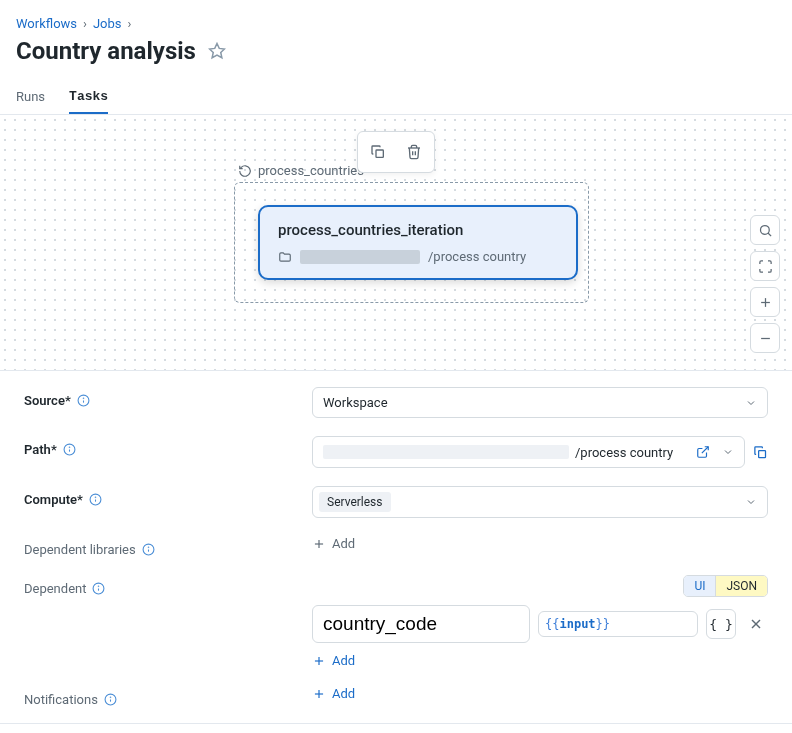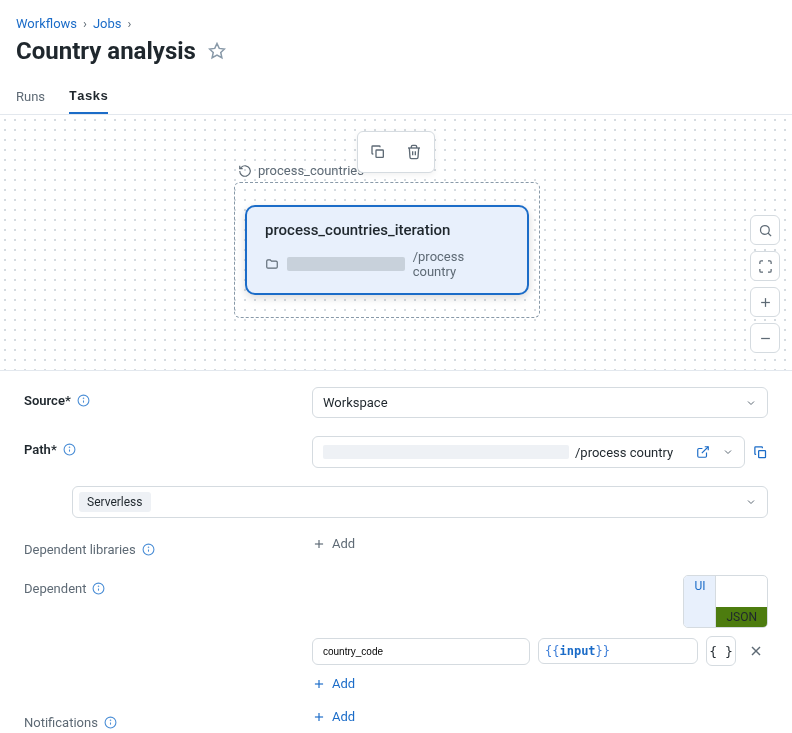--- a/index.html
+++ b/index.html
@@ -20,21 +20,21 @@
     .tab.active { color: #1f272d; font-weight: 600; border-bottom-color: #1b6cc8; font-family: Liberation Mono, monospace; }
     
     
     .canvas-wrap { position: relative; background-image: radial-gradient(circle, #d5dbe0 1px, transparent 1px); background-size: 10px 10px; height: 256px; border-bottom: 1px solid #e3e8ee; }
     .toolbar { position: absolute; top: 16px; left: 50%; transform: translateX(-50%); display: flex; gap: 4px; background: #fff; border: 1px solid #d5dbe0; border-radius: 6px; padding: 4px; box-shadow: 0 2px 6px rgba(0,0,0,0.06); z-index: 5; }
     .icon-btn { width: 32px; height: 32px; display: flex; align-items: center; justify-content: center; cursor: pointer; border-radius: 4px; color: #5e6a75; }
     
     .task-group { position: absolute; left: 234px; top: 48px; }
     .group-label { display: flex; align-items: center; gap: 6px; color: #5e6a75; font-size: 13px; margin-bottom: 4px; margin-left: 4px; }
     .group-box { border: 1px dashed #8899a8; border-radius: 6px; padding: 22px 10px; }
-    .task-node { width: 284px; background: #e8f0fc; border: 2px solid #1b6cc8; border-radius: 10px; padding: 14px 18px; box-shadow: 0 3px 8px rgba(0,0,0,0.15); }
+    .task-node { width: 320px; background: #e8f0fc; border: 2px solid #1b6cc8; border-radius: 10px; padding: 14px 18px; box-shadow: 0 3px 8px rgba(0,0,0,0.15); margin-left: 13px; }
     .task-node-title { font-size: 15px; font-weight: 500; color: #1f272d; margin-bottom: 10px; }
     .task-node-sub { display: flex; align-items: center; gap: 8px; color: #5e6a75; font-size: 13px; }
     .redacted { display: inline-block; width: 120px; height: 14px; background: #c8d1db; border-radius: 2px; }
     
     .view-controls { position: absolute; right: 12px; top: 100px; display: flex; flex-direction: column; gap: 6px; }
     .vc-btn { width: 30px; height: 30px; background: #fff; border: 1px solid #d5dbe0; border-radius: 6px; display: flex; align-items: center; justify-content: center; cursor: pointer; color: #5e6a75; }
     
     
     .form-panel { padding: 16px 24px 16px 24px; }
     .form-row { display: flex; align-items: flex-start; margin-bottom: 18px; }
@@ -56,24 +56,24 @@
     .compute-field { position: relative; width: 100%; border: 1px solid #d5dbe0; border-radius: 6px; background: #fff; padding: 5px 30px 5px 6px; cursor: pointer; }
     .tag { display: inline-block; background: #eef1f5; border-radius: 3px; padding: 3px 8px; font-size: 12px; }
     
     .add-link { display: flex; align-items: center; gap: 6px; color: #5e6a75; cursor: pointer; font-size: 13px; text-align: right; }
     .add-link.blue { color: #1b6cc8; }
     
     .param-header { display: flex; justify-content: flex-end; margin-bottom: 8px; }
     .toggle { display: flex; border: 1px solid #d5dbe0; border-radius: 5px; overflow: hidden; }
     .toggle-opt { padding: 3px 10px; font-size: 12px; cursor: pointer; }
     .toggle-opt.active { background: #e8f0fc; color: #1b6cc8; border-right: 1px solid #d5dbe0; }
-    .toggle-opt:not(.active) { background: #4d7c0f; margin-top: 31px; }
+    .toggle-opt:not(.active) { background: #fef9c3; }
     
     .param-row { display: flex; gap: 8px; align-items: center; }
-    .param-key { width: 218px; border: 1px solid #d5dbe0; border-radius: 6px; padding: 7px 10px; font-size: 10px; }
+    .param-key { width: 218px; border: 1px solid #d5dbe0; border-radius: 6px; padding: 7px 10px; font-size: 19px; }
     .param-val { flex: 1; display: flex; align-items: center; border: 1px solid #d5dbe0; border-radius: 6px; padding: 5px 6px; gap: 6px; }
     .template-chip { font-family: "SFMono-Regular", Consolas, monospace; font-size: 12px; color: #3b7dd8; }
     .template-chip .brace { color: #3b7dd8; }
     .template-chip .inner { color: #1b6cc8; font-weight: 600; }
     .braces-btn { width: 30px; height: 30px; border: 1px solid #d5dbe0; border-radius: 6px; display: flex; align-items: center; justify-content: center; cursor: pointer; font-family: monospace; font-size: 13px; }
     .del-x { color: #5e6a75; cursor: pointer; padding: 4px; }
     
     
     .footer { display: flex; justify-content: flex-end; gap: 10px; padding: 14px 20px; border-top: 1px solid #e3e8ee; }
     .btn { padding: 8px 14px; border-radius: 6px; font-size: 13px; cursor: pointer; border: none; }
@@ -235,20 +235,30 @@
             <svg width="15" height="15" viewBox="0 0 24 24" fill="none" stroke="currentColor" stroke-width="2">
               <rect x="9" y="9" width="11" height="11" rx="1"></rect>
               <path d="M5 15H4a1 1 0 0 1-1-1V4a1 1 0 0 1 1-1h10a1 1 0 0 1 1 1v1"></path>
             </svg>
           </span>
       </div>
     </div>
   </div>
 
   <div class="form-row">
+    <div class="form-label">
+      <span>Compute*</span>
+      <span class="info-icon">
+          <svg width="13" height="13" viewBox="0 0 24 24" fill="none" stroke="currentColor" stroke-width="2">
+            <circle cx="12" cy="12" r="10"></circle>
+            <line x1="12" y1="16" x2="12" y2="12"></line>
+            <circle cx="12" cy="8" r="0.5" fill="currentColor"></circle>
+          </svg>
+        </span>
+    </div>
     <div class="form-field">
       <div class="compute-field">
         <span class="tag">Serverless</span>
         <span class="select-chev">
             <svg width="12" height="12" viewBox="0 0 24 24" fill="none" stroke="currentColor" stroke-width="2">
               <polyline points="6 9 12 15 18 9"></polyline>
             </svg>
           </span>
       </div>
     </div>

